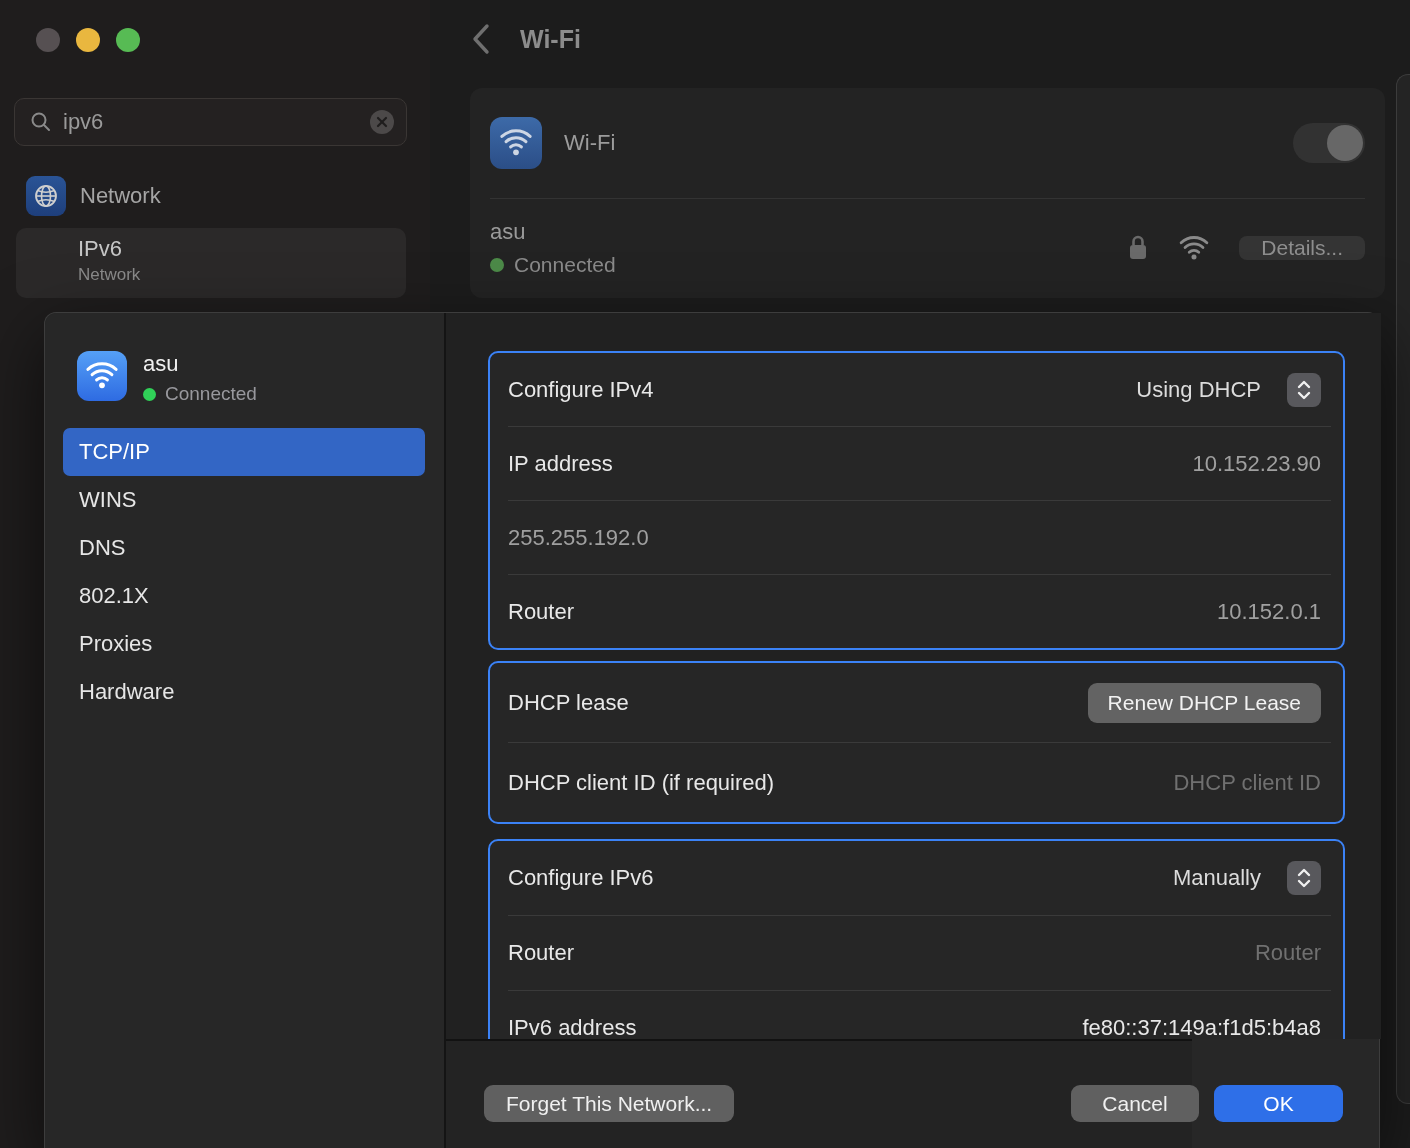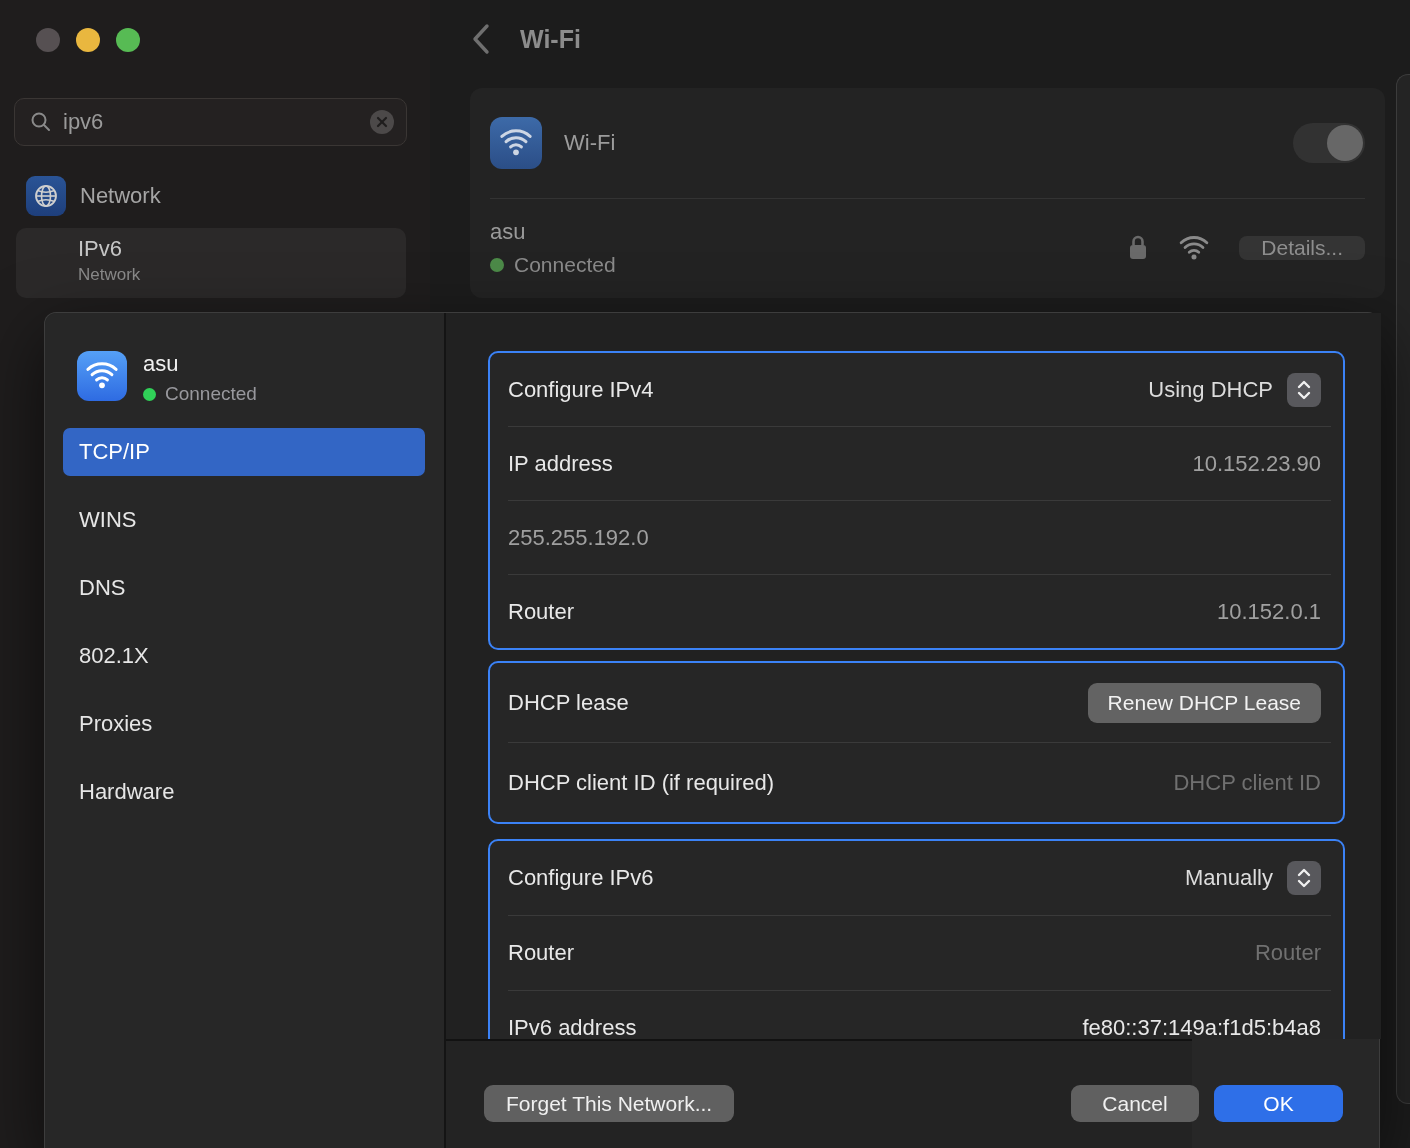--- a/index.html
+++ b/index.html
@@ -71,39 +71,39 @@
     background:#272727; border-radius:12px 0 0 0; }
   .dlg-net-header { position:absolute; left:32px; top:38px; display:flex; gap:16px; }
   .dlg-wifi-icon { width:50px; height:50px; border-radius:12px;
     background:linear-gradient(180deg,#55a0f6,#2e6be2); display:flex; align-items:center; justify-content:center; }
   .dlg-net-name { color:#f0f0f0; font-size:22px; }
   .dlg-net-status { display:flex; align-items:center; gap:9px; margin-top:6px; }
   .dot-green { background:#30d158; width:13px; height:13px; }
   .dlg-status-text { color:#98989d; font-size:19px; }
   .dlg-menu { position:absolute; left:18px; top:115px; width:362px; }
   .menu-item { height:48px; border-radius:7px; display:flex; align-items:center;
-    padding-left:16px; color:#e6e6e6; font-size:22px; margin-bottom:20px; }
+    padding-left:16px; color:#e6e6e6; font-size:22px; margin-bottom:0; }
   .menu-item.selected { background:#3366c5; color:#ffffff; }
 
   .dialog-vdivider { position:absolute; left:399px; top:0; width:2px; height:836px; background:#141414; }
 
   .dialog-content { position:absolute; left:401px; top:0; width:935px; height:726px;
     background:#212121; overflow:hidden; }
   .group { position:absolute; left:42px; width:857px; background:#262626;
     border:2px solid #3b82f6; border-radius:10px; }
   .group-1 { top:38px; }
   .group-2 { top:348px; }
   .group-3 { top:526px; height:224px; }
   .grow { display:flex; align-items:center; padding:0 22px 0 18px; }
   .grow-73 { height:73px; } .grow-79 { height:79px; } .grow-74 { height:74px; }
   .grow-label { color:#e8e8e8; font-size:22px; flex:1; }
   .grow-value { color:#a0a0a0; font-size:22px; text-align:right; }
   .grow-value-bright { color:#e8e8e8;margin-left:44px; }
   .group-divider { height:1px; background:#3a3a3a; margin:0 12px 0 18px; }
-  .popup { display:flex; align-items:center; gap:14px; }
+  .popup { display:flex; align-items:center; gap:26px; }
   .popup-value { color:#dcdcdc; font-size:22px; }
   .stepper { width:34px; height:34px; border-radius:8px; background:#58585c;
     display:flex; align-items:center; justify-content:center; }
   .ghost-input { background:transparent; border:none; outline:none; text-align:right;
     font-size:22px; font-family:"Liberation Sans",sans-serif; color:#e8e8e8; width:330px; }
   .ghost-input::placeholder { color:#707070; }
   .renew-btn { background:#636363; color:#f2f2f2; font-size:21px; border:none;
     border-radius:9px; padding:8px 20px; }
 
   .dialog-footer { position:absolute; left:401px; top:726px; width:746px; height:110px;

